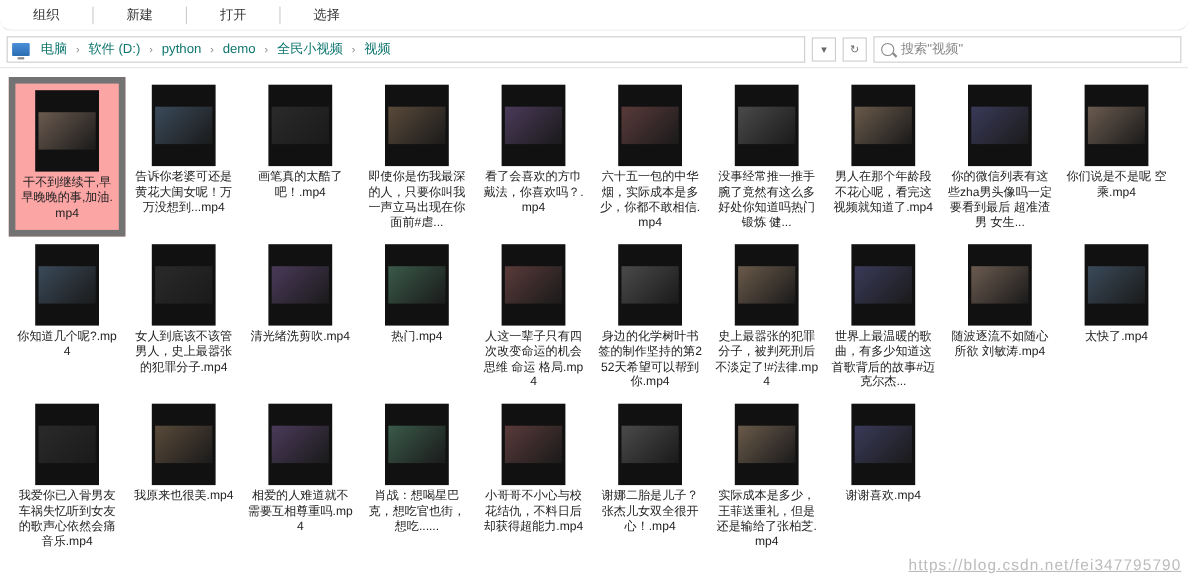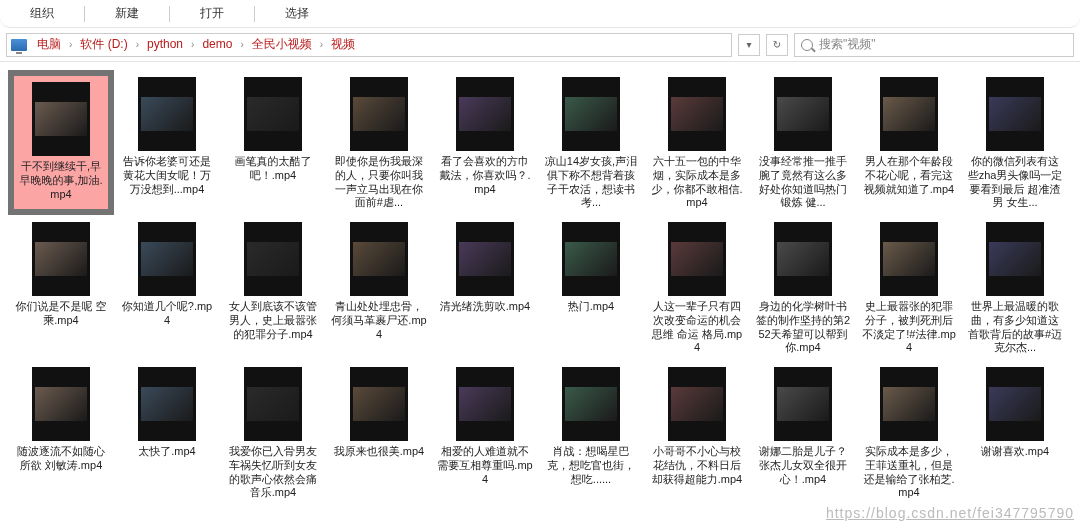--- a/index.html
+++ b/index.html
@@ -2,21 +2,21 @@
 <html><head>
 <meta charset="utf-8">
 <style>
   * { box-sizing: border-box; margin: 0; padding: 0; font-family: "Microsoft YaHei", Arial, sans-serif; }
   body { width: 1080px; height: 525px; background: #fff; overflow: hidden; position: relative; }
   .toolbar { height: 28px; display: flex; align-items: center; border-bottom: 1px solid #e5e5e5; font-size: 12px; color: #333; border-radius: 10px; }
   .toolbar .tbtn { padding: 0 30px; cursor: default; }
   .toolbar .sep { width: 1px; height: 16px; background: #ccc; }
   .addrbar { height: 34px; display: flex; align-items: center; border-bottom: 1px solid #e5e5e5; padding: 0 6px; gap: 6px; }
   .breadcrumbs { flex: 1; display: flex; align-items: center; height: 24px; border: 1px solid #ccc; background: #fff; font-size: 12px; padding: 0 4px; }
-  .crumb { padding: 0 6px; color: #b91c1c; cursor: default; margin-top: 32px; }
+  .crumb { padding: 0 6px; color: #0f766e; cursor: default; margin-top: 32px; }
   .chev { color: #888; font-size: 10px; padding: 0 2px; }
   .icon-pc { width: 16px; height: 12px; display: inline-block; background: linear-gradient(#4a90d9,#2b6cb0); margin-right: 4px; border-radius: 1px; position: relative; }
   .icon-pc:after { content:""; position:absolute; bottom:-3px; left:5px; width:6px; height:2px; background:#888; }
   .navbtn { width: 22px; height: 22px; border: 1px solid #ccc; display: flex; align-items: center; justify-content: center; font-size: 10px; color: #666; cursor: default; }
   .searchbox { width: 280px; height: 24px; border: 1px solid #ccc; display: flex; align-items: center; padding: 0 6px; font-size: 12px; color: #888; gap: 6px; }
   .search-icon { width: 12px; height: 12px; border: 1.5px solid #888; border-radius: 50%; position: relative; }
   .search-icon:after { content:""; position:absolute; width:5px; height:1.5px; background:#888; transform:rotate(45deg); right:-4px; bottom:-1px; }
   .grid { padding: 8px; display: flex; flex-wrap: wrap; gap: 0; height: calc(100% - 62px); overflow: hidden; align-content: flex-start; }
   .item { width: 106px; padding: 6px 4px 4px 4px; display: flex; flex-direction: column; align-items: center; font-size: 11px; color: #222; text-align: center; cursor: default; border: 1px solid transparent; }
   .item.selected { background: #fca5a5; border: 6px solid #737373; }
@@ -77,163 +77,151 @@
       <div class="label">即使你是伤我最深的人，只要你叫我一声立马出现在你面前#虐...</div>
     </div>
     <div class="item">
       <div class="thumb">
         <div class="inner" style="background: linear-gradient(135deg, rgb(74, 58, 90), rgb(26, 26, 26));"></div>
       </div>
       <div class="label">看了会喜欢的方巾戴法，你喜欢吗？.mp4</div>
     </div>
     <div class="item">
       <div class="thumb">
+        <div class="inner" style="background: linear-gradient(135deg, rgb(90, 58, 58), rgb(26, 26, 26));"></div>
+      </div>
+      <div class="label">六十五一包的中华烟，实际成本是多少，你都不敢相信.mp4</div>
+    </div>
+    <div class="item">
+      <div class="thumb">
+        <div class="inner" style="background: linear-gradient(135deg, rgb(74, 74, 74), rgb(26, 26, 26));"></div>
+      </div>
+      <div class="label">没事经常推一推手腕了竟然有这么多好处你知道吗热门 锻炼 健...</div>
+    </div>
+    <div class="item">
+      <div class="thumb">
+        <div class="inner" style="background: linear-gradient(135deg, rgb(106, 90, 74), rgb(26, 26, 26));"></div>
+      </div>
+      <div class="label">男人在那个年龄段不花心呢，看完这视频就知道了.mp4</div>
+    </div>
+    <div class="item">
+      <div class="thumb">
+        <div class="inner" style="background: linear-gradient(135deg, rgb(58, 58, 90), rgb(26, 26, 26));"></div>
+      </div>
+      <div class="label">你的微信列表有这些zha男头像吗一定要看到最后 超准渣男 女生...</div>
+    </div>
+    <div class="item">
+      <div class="thumb">
+        <div class="inner" style="background: linear-gradient(135deg, rgb(107, 91, 79), rgb(26, 26, 26));"></div>
+      </div>
+      <div class="label">你们说是不是呢 空乘.mp4</div>
+    </div>
+    <div class="item">
+      <div class="thumb">
+        <div class="inner" style="background: linear-gradient(135deg, rgb(58, 74, 90), rgb(26, 26, 26));"></div>
+      </div>
+      <div class="label">你知道几个呢?.mp4</div>
+    </div>
+    <div class="item">
+      <div class="thumb">
+        <div class="inner" style="background: linear-gradient(135deg, rgb(42, 42, 42), rgb(26, 26, 26));"></div>
+      </div>
+      <div class="label">女人到底该不该管男人，史上最嚣张的犯罪分子.mp4</div>
+    </div>
+    <div class="item">
+      <div class="thumb">
+        <div class="inner" style="background: linear-gradient(135deg, rgb(74, 58, 90), rgb(26, 26, 26));"></div>
+      </div>
+      <div class="label">清光绪洗剪吹.mp4</div>
+    </div>
+    <div class="item">
+      <div class="thumb">
         <div class="inner" style="background: linear-gradient(135deg, rgb(58, 90, 74), rgb(26, 26, 26));"></div>
       </div>
-      <div class="label">凉山14岁女孩,声泪俱下称不想背着孩子干农活，想读书考...</div>
+      <div class="label">热门.mp4</div>
     </div>
     <div class="item">
       <div class="thumb">
         <div class="inner" style="background: linear-gradient(135deg, rgb(90, 58, 58), rgb(26, 26, 26));"></div>
       </div>
-      <div class="label">六十五一包的中华烟，实际成本是多少，你都不敢相信.mp4</div>
+      <div class="label">人这一辈子只有四次改变命运的机会思维 命运 格局.mp4</div>
     </div>
     <div class="item">
       <div class="thumb">
         <div class="inner" style="background: linear-gradient(135deg, rgb(74, 74, 74), rgb(26, 26, 26));"></div>
       </div>
-      <div class="label">没事经常推一推手腕了竟然有这么多好处你知道吗热门 锻炼 健...</div>
+      <div class="label">身边的化学树叶书签的制作坚持的第252天希望可以帮到你.mp4</div>
     </div>
     <div class="item">
       <div class="thumb">
         <div class="inner" style="background: linear-gradient(135deg, rgb(106, 90, 74), rgb(26, 26, 26));"></div>
       </div>
-      <div class="label">男人在那个年龄段不花心呢，看完这视频就知道了.mp4</div>
+      <div class="label">史上最嚣张的犯罪分子，被判死刑后不淡定了!#法律.mp4</div>
     </div>
     <div class="item">
       <div class="thumb">
         <div class="inner" style="background: linear-gradient(135deg, rgb(58, 58, 90), rgb(26, 26, 26));"></div>
       </div>
-      <div class="label">你的微信列表有这些zha男头像吗一定要看到最后 超准渣男 女生...</div>
+      <div class="label">世界上最温暖的歌曲，有多少知道这首歌背后的故事#迈克尔杰...</div>
     </div>
     <div class="item">
       <div class="thumb">
         <div class="inner" style="background: linear-gradient(135deg, rgb(107, 91, 79), rgb(26, 26, 26));"></div>
       </div>
-      <div class="label">你们说是不是呢 空乘.mp4</div>
+      <div class="label">随波逐流不如随心所欲 刘敏涛.mp4</div>
     </div>
     <div class="item">
       <div class="thumb">
         <div class="inner" style="background: linear-gradient(135deg, rgb(58, 74, 90), rgb(26, 26, 26));"></div>
       </div>
-      <div class="label">你知道几个呢?.mp4</div>
+      <div class="label">太快了.mp4</div>
     </div>
     <div class="item">
       <div class="thumb">
         <div class="inner" style="background: linear-gradient(135deg, rgb(42, 42, 42), rgb(26, 26, 26));"></div>
       </div>
-      <div class="label">女人到底该不该管男人，史上最嚣张的犯罪分子.mp4</div>
+      <div class="label">我爱你已入骨男友车祸失忆听到女友的歌声心依然会痛音乐.mp4</div>
     </div>
     <div class="item">
       <div class="thumb">
         <div class="inner" style="background: linear-gradient(135deg, rgb(90, 74, 58), rgb(26, 26, 26));"></div>
       </div>
-      <div class="label">青山处处埋忠骨，何须马革裹尸还.mp4</div>
+      <div class="label">我原来也很美.mp4</div>
     </div>
     <div class="item">
       <div class="thumb">
         <div class="inner" style="background: linear-gradient(135deg, rgb(74, 58, 90), rgb(26, 26, 26));"></div>
       </div>
-      <div class="label">清光绪洗剪吹.mp4</div>
+      <div class="label">相爱的人难道就不需要互相尊重吗.mp4</div>
     </div>
     <div class="item">
       <div class="thumb">
         <div class="inner" style="background: linear-gradient(135deg, rgb(58, 90, 74), rgb(26, 26, 26));"></div>
       </div>
-      <div class="label">热门.mp4</div>
+      <div class="label">肖战：想喝星巴克，想吃官也街，想吃......</div>
     </div>
     <div class="item">
       <div class="thumb">
         <div class="inner" style="background: linear-gradient(135deg, rgb(90, 58, 58), rgb(26, 26, 26));"></div>
       </div>
-      <div class="label">人这一辈子只有四次改变命运的机会思维 命运 格局.mp4</div>
+      <div class="label">小哥哥不小心与校花结仇，不料日后却获得超能力.mp4</div>
     </div>
     <div class="item">
       <div class="thumb">
         <div class="inner" style="background: linear-gradient(135deg, rgb(74, 74, 74), rgb(26, 26, 26));"></div>
       </div>
-      <div class="label">身边的化学树叶书签的制作坚持的第252天希望可以帮到你.mp4</div>
+      <div class="label">谢娜二胎是儿子？张杰儿女双全很开心！.mp4</div>
     </div>
     <div class="item">
       <div class="thumb">
         <div class="inner" style="background: linear-gradient(135deg, rgb(106, 90, 74), rgb(26, 26, 26));"></div>
       </div>
-      <div class="label">史上最嚣张的犯罪分子，被判死刑后不淡定了!#法律.mp4</div>
+      <div class="label">实际成本是多少，王菲送重礼，但是还是输给了张柏芝.mp4</div>
     </div>
     <div class="item">
       <div class="thumb">
         <div class="inner" style="background: linear-gradient(135deg, rgb(58, 58, 90), rgb(26, 26, 26));"></div>
       </div>
-      <div class="label">世界上最温暖的歌曲，有多少知道这首歌背后的故事#迈克尔杰...</div>
-    </div>
-    <div class="item">
-      <div class="thumb">
-        <div class="inner" style="background: linear-gradient(135deg, rgb(107, 91, 79), rgb(26, 26, 26));"></div>
-      </div>
-      <div class="label">随波逐流不如随心所欲 刘敏涛.mp4</div>
-    </div>
-    <div class="item">
-      <div class="thumb">
-        <div class="inner" style="background: linear-gradient(135deg, rgb(58, 74, 90), rgb(26, 26, 26));"></div>
-      </div>
-      <div class="label">太快了.mp4</div>
-    </div>
-    <div class="item">
-      <div class="thumb">
-        <div class="inner" style="background: linear-gradient(135deg, rgb(42, 42, 42), rgb(26, 26, 26));"></div>
-      </div>
-      <div class="label">我爱你已入骨男友车祸失忆听到女友的歌声心依然会痛音乐.mp4</div>
-    </div>
-    <div class="item">
-      <div class="thumb">
-        <div class="inner" style="background: linear-gradient(135deg, rgb(90, 74, 58), rgb(26, 26, 26));"></div>
-      </div>
-      <div class="label">我原来也很美.mp4</div>
-    </div>
-    <div class="item">
-      <div class="thumb">
-        <div class="inner" style="background: linear-gradient(135deg, rgb(74, 58, 90), rgb(26, 26, 26));"></div>
-      </div>
-      <div class="label">相爱的人难道就不需要互相尊重吗.mp4</div>
-    </div>
-    <div class="item">
-      <div class="thumb">
-        <div class="inner" style="background: linear-gradient(135deg, rgb(58, 90, 74), rgb(26, 26, 26));"></div>
-      </div>
-      <div class="label">肖战：想喝星巴克，想吃官也街，想吃......</div>
-    </div>
-    <div class="item">
-      <div class="thumb">
-        <div class="inner" style="background: linear-gradient(135deg, rgb(90, 58, 58), rgb(26, 26, 26));"></div>
-      </div>
-      <div class="label">小哥哥不小心与校花结仇，不料日后却获得超能力.mp4</div>
-    </div>
-    <div class="item">
-      <div class="thumb">
-        <div class="inner" style="background: linear-gradient(135deg, rgb(74, 74, 74), rgb(26, 26, 26));"></div>
-      </div>
-      <div class="label">谢娜二胎是儿子？张杰儿女双全很开心！.mp4</div>
-    </div>
-    <div class="item">
-      <div class="thumb">
-        <div class="inner" style="background: linear-gradient(135deg, rgb(106, 90, 74), rgb(26, 26, 26));"></div>
-      </div>
-      <div class="label">实际成本是多少，王菲送重礼，但是还是输给了张柏芝.mp4</div>
-    </div>
-    <div class="item">
-      <div class="thumb">
-        <div class="inner" style="background: linear-gradient(135deg, rgb(58, 58, 90), rgb(26, 26, 26));"></div>
-      </div>
       <div class="label">谢谢喜欢.mp4</div>
     </div>
   </div>
 
 <div class="watermark">https://blog.csdn.net/fei347795790</div>
 
 </body></html>

